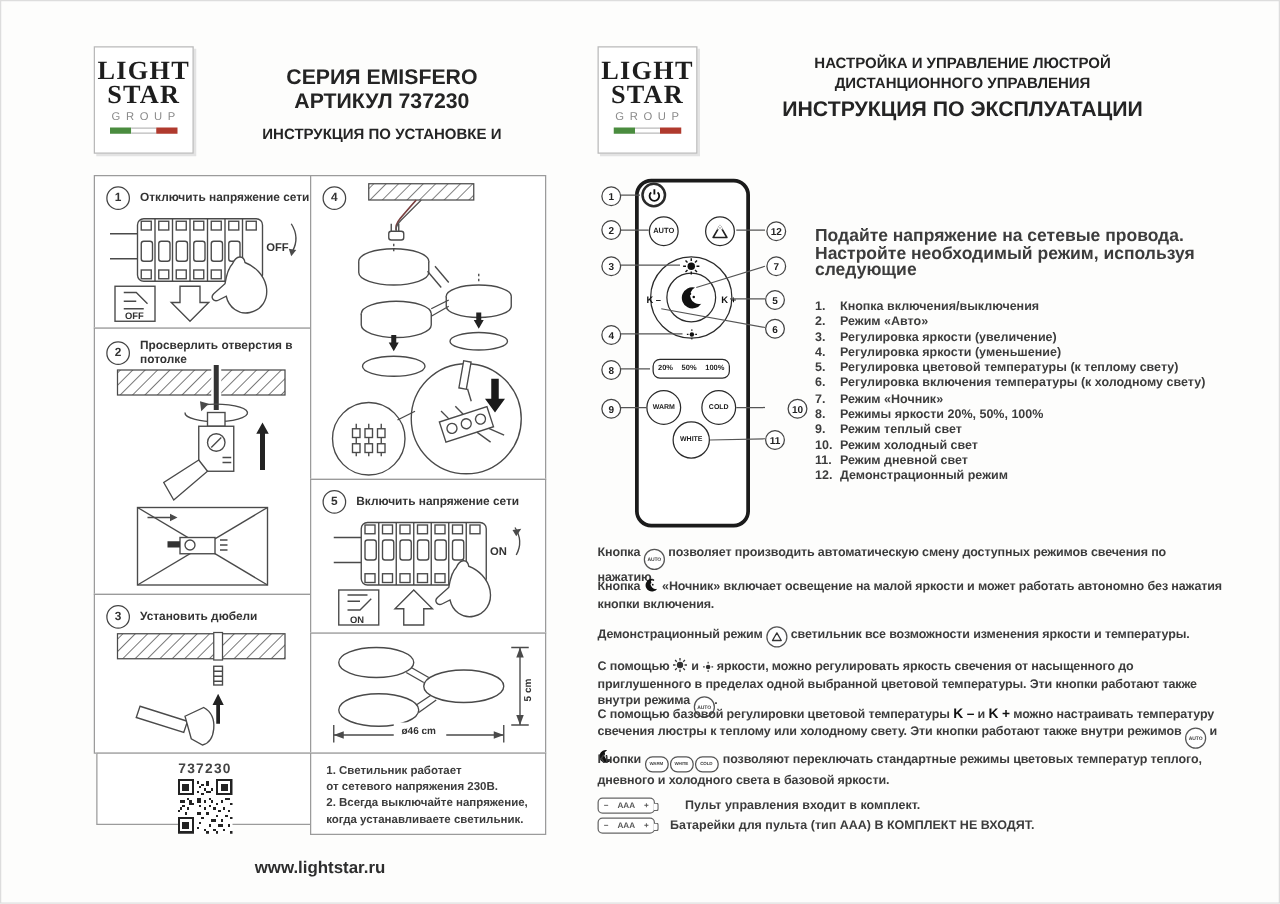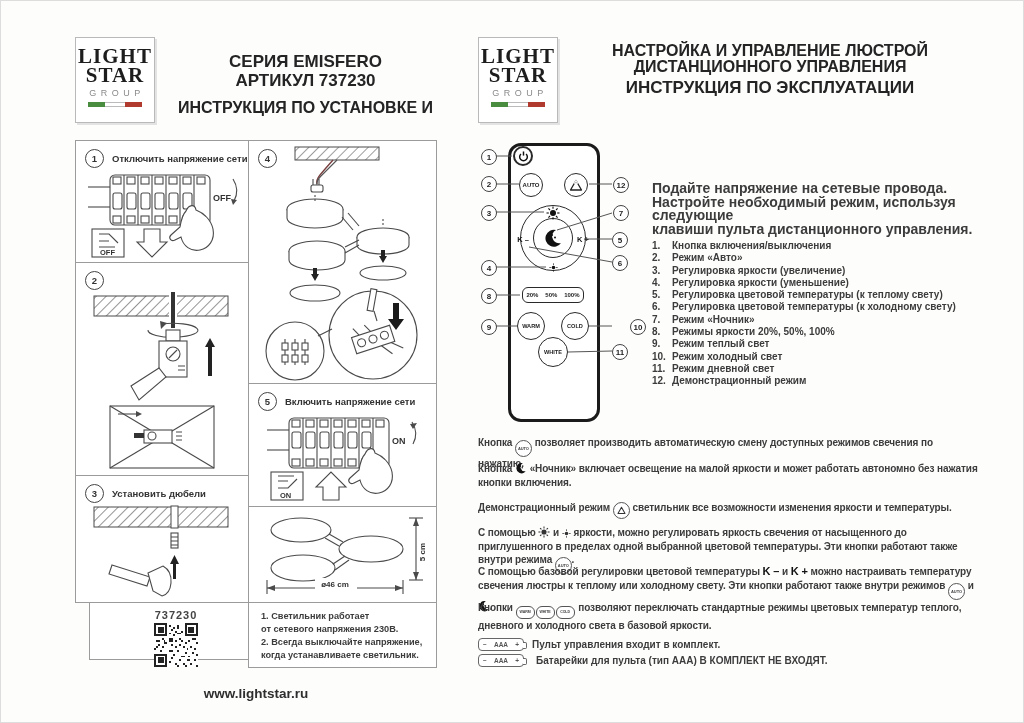--- a/index.html
+++ b/index.html
@@ -12,21 +12,21 @@
             box-shadow:2px 2px 0 #e3e3e3;text-align:center;padding-top:9px;box-sizing:border-box;}
   .logo-word{font-family:"Liberation Serif",serif;font-weight:bold;font-size:21px;line-height:19px;
              color:#1d1d1d;letter-spacing:1px;}
   .logo-group{font-size:9px;letter-spacing:4.5px;color:#8a8a8a;margin-top:3px;margin-left:4px;}
   .logo-flag{width:54px;height:5px;margin:4px auto 0;display:flex;}
   .logo-flag .g{flex:1;background:#4a8c3f;}
   .logo-flag .w{flex:1.2;background:#fff;border-top:1px solid #bbb;border-bottom:1px solid #bbb;box-sizing:border-box;}
   .logo-flag .r{flex:1;background:#b03a2e;}
   
   .h-big{font-size:17px;font-weight:bold;color:#242424;line-height:19px;text-align:center;}
-  .h-mid{font-size:16px;font-weight:bold;color:#242424;line-height:15.5px;text-align:center;}
+  .h-mid{font-size:12px;font-weight:bold;color:#242424;line-height:15.5px;text-align:center;}
   
   .cell{position:absolute;border:1px solid #9b9b9b;box-sizing:border-box;background:#fff;}
   .stephead{position:absolute;display:flex;align-items:center;gap:8px;}
   .stepnum{width:17px;height:17px;border:1.2px solid #444;border-radius:50%;display:flex;
            align-items:center;justify-content:center;font-size:9.5px;font-weight:bold;color:#333;flex:0 0 auto;}
   .steplab{font-size:9.5px;font-weight:bold;color:#333;}
   svg .ln{stroke:#4a4a4a;stroke-width:1.1;fill:none;}
   svg .fw{fill:#fff;stroke:#4a4a4a;stroke-width:1.1;}
   svg text{font-family:"Liberation Sans",sans-serif;font-weight:bold;fill:#333;}
   
@@ -140,20 +140,21 @@
       <rect class="fw" x="10" y="62" width="32" height="28" stroke-width="1.6"></rect>
       <path class="ln" d="M17 67 h10 l9 9 M17 74 h10 M17 80 h16"></path>
       <text x="18" y="88" font-size="7.5">OFF</text>
       <path class="fw" d="M62 62 h16 v13 h7 l-15 15 -15 -15 h7 z"></path>
     </svg>
   </div>
 
   <div class="cell" style="left:75px;top:262px;width:174px;height:214px;">
     <div class="stephead" style="left:9px;top:8px;">
       <div class="stepnum">2</div>
+      <div class="steplab">Просверлить отверстия в потолке</div>
     </div>
     <svg class="abs" style="left:6px;top:27px;" width="160" height="184" viewBox="0 0 160 184">
       <defs>
           <pattern id="h2" width="7" height="7" patternTransform="rotate(45)" patternUnits="userSpaceOnUse">
             <line x1="0" y1="0" x2="0" y2="7" stroke="#5a5a5a" stroke-width="1.3"></line>
           </pattern>
         </defs>
       <rect x="12" y="6" width="134" height="20" fill="url(#h2)" stroke="#4a4a4a"></rect>
       <rect x="87" y="5" width="8" height="22" fill="#fff"></rect>
       <rect x="89" y="2" width="4" height="36" fill="#333"></rect>
@@ -192,21 +193,21 @@
       <rect x="12" y="4" width="134" height="20" fill="url(#h3)" stroke="#4a4a4a"></rect>
       <rect x="89" y="3" width="7" height="22" fill="#fff" stroke="#4a4a4a"></rect>
       <rect class="fw" x="89" y="30" width="7" height="15"></rect>
       <path class="ln" d="M89 34 h7 M89 38 h7 M89 42 h7"></path>
       <polygon points="92.5,52 97,61 94,61 94,76 91,76 91,61 88,61" fill="#222"></polygon>
       <polygon class="fw" points="30,62 68,74 65,83 27,71"></polygon>
       <path class="fw" d="M66 70 l15 -7 q9 5 8 17 q-1 11 -9 13 l-9 -5 z"></path>
     </svg>
   </div>
 
-  <div class="cell" style="left:89px;top:602px;width:174px;height:58px;">
+  <div class="cell" style="left:77px;top:602px;width:174px;height:58px;">
     <div class="abs" style="left:0;top:6px;width:172px;text-align:center;font-size:11px;font-weight:bold;letter-spacing:1px;color:#444;">737230</div>
     <svg class="abs" style="left:64px;top:20px;" width="44" height="44" viewBox="0 0 23 23" shape-rendering="crispEdges">
       <rect width="23" height="23" fill="#fff"></rect>
       <path fill="#222" fill-rule="evenodd" d="M0 0h7v7H0z M1 1h5v5H1z M2 2h3v3H2z M16 0h7v7h-7z M17 1h5v5h-5z M18 2h3v3h-3z M0 16h7v7H0z M1 17h5v5h-5z M2 18h3v3h-3z"></path>
       <path fill="#222" d="M8 1h1v1H8z M10 2h1v1h-1z M12 1h1v2h-1z M9 3h1v1H9z M11 4h1v1h-1z M8 5h1v1H8z M12 5h2v1h-2z M10 6h1v1h-1z M14 4h1v1h-1z M1 9h2v1H1z M4 8h1v1H4z M5 9h1v2H5z M2 11h1v1H2z M4 12h1v1H4z M6 10h1v1H6z M0 13h1v1H0z M3 14h1v1H3z M1 12h1v1H1z M8 8h2v2H8z M11 9h1v1h-1z M13 8h1v1h-1z M14 9h1v1h-1z M16 10h1v1h-1z M18 9h1v1h-1z M20 8h2v1h-2z M22 10h1v1h-1z M9 11h1v1H9z M11 12h1v1h-1z M13 11h1v1h-1z M15 12h1v1h-1z M17 13h1v1h-1z M19 12h1v1h-1z M21 13h1v1h-1z M8 14h2v1H8z M12 14h1v1h-1z M16 15h1v1h-1z M20 15h1v1h-1z M10 16h1v1h-1z M14 17h2v1h-2z M18 17h1v1h-1z M22 16h1v1h-1z M9 18h1v1H9z M13 19h1v1h-1z M17 19h2v1h-2z M21 19h1v1h-1z M8 20h1v1H8z M11 21h1v1h-1z M15 21h1v1h-1z M19 21h1v1h-1z M12 22h1v1h-1z M16 22h1v1h-1z M22 22h1v1h-1z"></path>
     </svg>
   </div>
 
   <div class="cell" style="left:248px;top:140px;width:189px;height:244px;">
     <div class="stephead" style="left:9px;top:8px;">
@@ -437,21 +438,20 @@
   <div class="co" style="left:613px;top:205px;">7</div>
   <div class="co" style="left:481px;top:288px;">8</div>
   <div class="co" style="left:481px;top:319px;">9</div>
   <div class="co" style="left:630px;top:319px;">10</div>
   <div class="co" style="left:612px;top:344px;">11</div>
   <div class="co" style="left:613px;top:177px;">12</div>
 
   <div class="abs" style="left:652px;top:182px;width:330px;font-size:14px;font-weight:bold;color:#3c3c3c;line-height:13.5px;">
     <div>Подайте напряжение на сетевые провода.</div>
     <div>Настройте необходимый режим, используя следующие</div>
-    <div>клавиши пульта дистанционного управления.</div>
   </div>
 
   <div class="abs" style="left:652px;top:240px;width:332px;">
     <div class="li-row">
         <span class="li-n">1.</span>
         <span>Кнопка включения/выключения</span>
       </div>
     <div class="li-row">
         <span class="li-n">2.</span>
         <span>Режим «Авто»</span>
@@ -463,21 +463,21 @@
     <div class="li-row">
         <span class="li-n">4.</span>
         <span>Регулировка яркости (уменьшение)</span>
       </div>
     <div class="li-row">
         <span class="li-n">5.</span>
         <span>Регулировка цветовой температуры (к теплому свету)</span>
       </div>
     <div class="li-row">
         <span class="li-n">6.</span>
-        <span>Регулировка цветовой температуры (к холодному свету)</span>
+        <span>Регулировка включения температуры (к холодному свету)</span>
       </div>
     <div class="li-row">
         <span class="li-n">7.</span>
         <span>Режим «Ночник»</span>
       </div>
     <div class="li-row">
         <span class="li-n">8.</span>
         <span>Режимы яркости 20%, 50%, 100%</span>
       </div>
     <div class="li-row">
@@ -569,21 +569,21 @@
       </svg>
     <span class="tight">.</span>
   </div>
 
   <div class="para" style="top:601px;">
     <span>Кнопки</span>
     <span class="mpill">WARM</span><span class="mpill">WHITE</span><span class="mpill">COLD</span>
     <span>позволяют переключать стандартные режимы цветовых температур теплого, дневного и холодного света в базовой яркости.</span>
   </div>
 
-  <div class="abs" style="left:478px;top:638px;display:flex;align-items:center;gap:8px;">
+  <div class="abs" style="left:478px;top:638px;display:flex;align-items:center;gap:24px;">
     <span class="batt">
       <span>−</span>
       <span>AAA</span>
       <span>+</span>
     </span>
     <span style="font-size:10px;font-weight:bold;color:#3c3c3c;">Пульт управления входит в комплект.</span>
   </div>
   <div class="abs" style="left:478px;top:654px;display:flex;align-items:center;gap:12px;">
     <span class="batt">
       <span>−</span>

